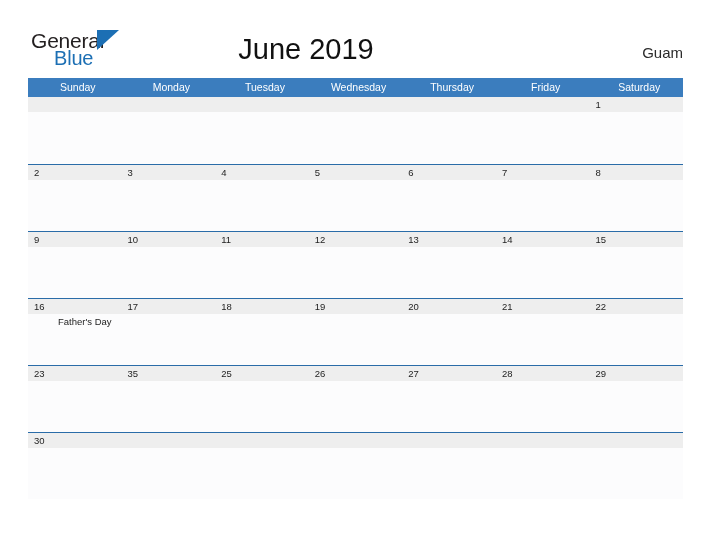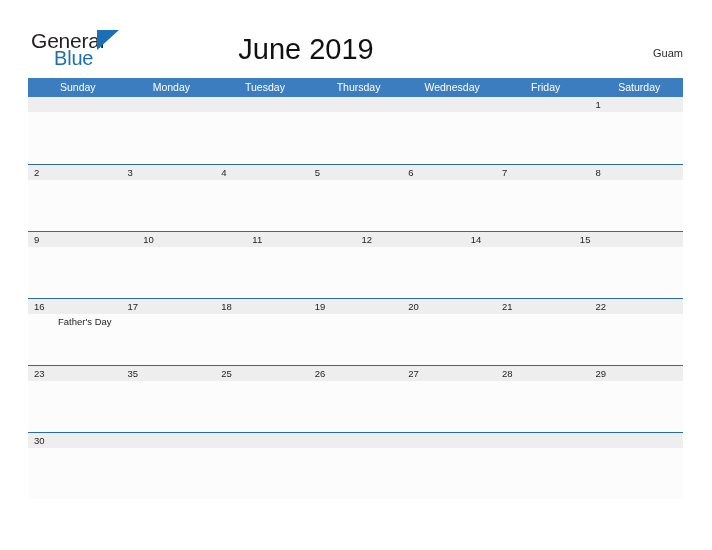--- a/index.html
+++ b/index.html
@@ -70,21 +70,21 @@
     font-size: 29px;
     color: #111111;
     line-height: 34px;
     font-family: "Liberation Sans", sans-serif;
   }
 
   .locale-label {
     position: absolute;
     right: 29px;
     top: 45px;
-    font-size: 11px;
+    font-size: 15px;
     color: #2b2b2b;
     line-height: 16px;
     margin-left: 48px;
   }
 
   
   .calendar {
     position: absolute;
     left: 28px;
     top: 78px;
@@ -175,22 +175,22 @@
 
   <div class="locale-label">Guam</div>
 
 </div>
 
 <div class="calendar">
   <div class="weekday-header">
       <div class="weekday-cell">Sunday</div>
       <div class="weekday-cell">Monday</div>
       <div class="weekday-cell">Tuesday</div>
+      <div class="weekday-cell">Wednesday</div>
       <div class="weekday-cell">Thursday</div>
-      <div class="weekday-cell">Wednesday</div>
       <div class="weekday-cell">Friday</div>
       <div class="weekday-cell">Saturday</div>
     </div>
   <div>
       <div class="week-row">
         <div class="day-cell empty">
           <div class="day-band"></div>
         </div>
         <div class="day-cell empty">
           <div class="day-band"></div>
@@ -254,20 +254,24 @@
         <div class="day-cell">
           <div class="day-band"></div>
           <div class="day-number">11</div>
         </div>
         <div class="day-cell">
           <div class="day-band"></div>
           <div class="day-number">12</div>
         </div>
         <div class="day-cell">
           <div class="day-band"></div>
+          <div class="day-number">13</div>
+        </div>
+        <div class="day-cell">
+          <div class="day-band"></div>
           <div class="day-number">14</div>
         </div>
         <div class="day-cell">
           <div class="day-band"></div>
           <div class="day-number">15</div>
         </div>
       </div>
       <div class="week-row">
         <div class="day-cell">
           <div class="day-band"></div>

